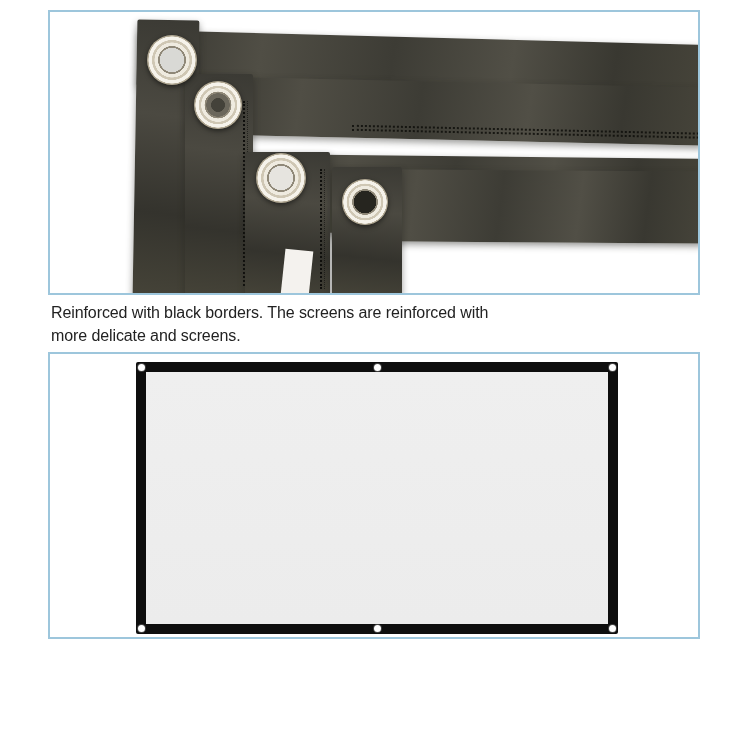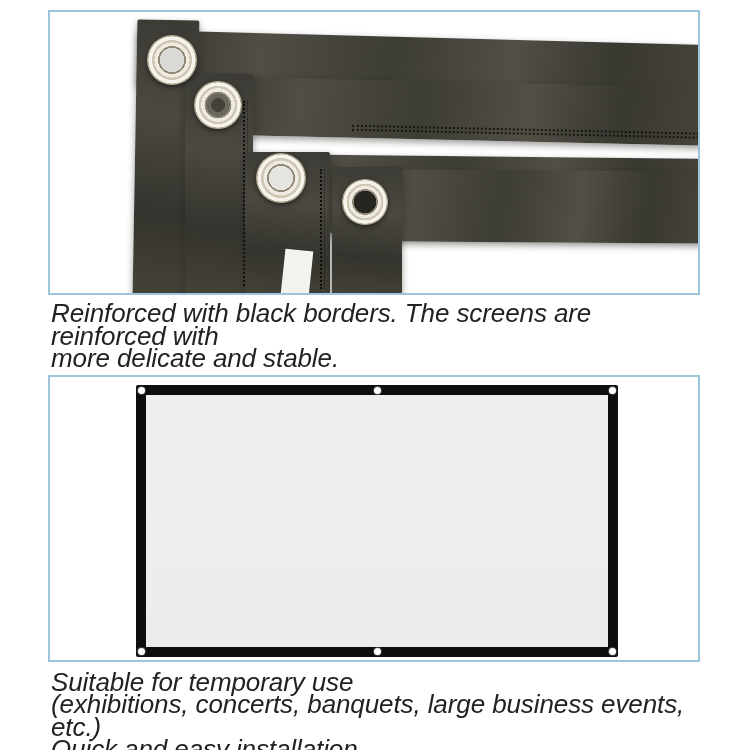--- a/index.html
+++ b/index.html
@@ -63,22 +63,22 @@
             background:var(--screen-frame,#0e0e0e); border-radius:2px; }
   .surface { position:absolute; inset:10px;
              background:linear-gradient(180deg,#efefef, var(--screen-surface,#ececec)); }
   .hole { position:absolute; width:7px; height:7px; border-radius:50%;
           background:#ffffff; box-shadow:0 0 0 1px rgba(110,110,110,.55); }
   .hole.tl { left:2px; top:2px; }   .hole.tc { left:calc(50% - 3.5px); top:2px; }
   .hole.tr { right:2px; top:2px; }  .hole.bl { left:2px; bottom:2px; }
   .hole.bc { left:calc(50% - 3.5px); bottom:2px; } .hole.br { right:2px; bottom:2px; }
 
   
-  .caption { margin:7px 0 0 3px; font-size:26px; line-height:22.5px;
-             color:var(--text,#222222); letter-spacing:-0.1px;font-style:italic; }
+  .caption { margin:7px 0 0 3px; font-size:16px; line-height:22.5px;
+             color:var(--text,#222222); letter-spacing:-0.1px; }
   .caption-usage { margin-top:9px; }
   .caption span { display:block; }
 </style>
 </head>
 <body>
 
 <div class="content">
 
   <figure class="photo photo-grommets">
     <div class="band band1"></div>
@@ -99,34 +99,29 @@
     <div class="tail tailD"></div>
     <div class="wedge"></div>
     <div class="grommet grommet-1"></div>
     <div class="grommet grommet-2"></div>
     <div class="grommet grommet-3"></div>
     <div class="grommet grommet-4"></div>
   </figure>
 
   <p class="caption">
     <span>Reinforced with black borders. The screens are reinforced with</span>
-    <span>more delicate and stable.</span>
+    <span>more delicate and screens.</span>
   </p>
 
   <figure class="photo photo-screen">
     <div class="screen">
       <div class="surface"></div>
       <div class="hole tl"></div>
       <div class="hole tc"></div>
       <div class="hole tr"></div>
       <div class="hole bl"></div>
       <div class="hole bc"></div>
       <div class="hole br"></div>
     </div>
   </figure>
 
-  <p class="caption caption-usage">
-    <span>Suitable for temporary use</span>
-    <span>(exhibitions, concerts, banquets, large business events, etc.)</span>
-    <span>Quick and easy installation.</span>
-  </p>
 
 </div>
 
 </body></html>

